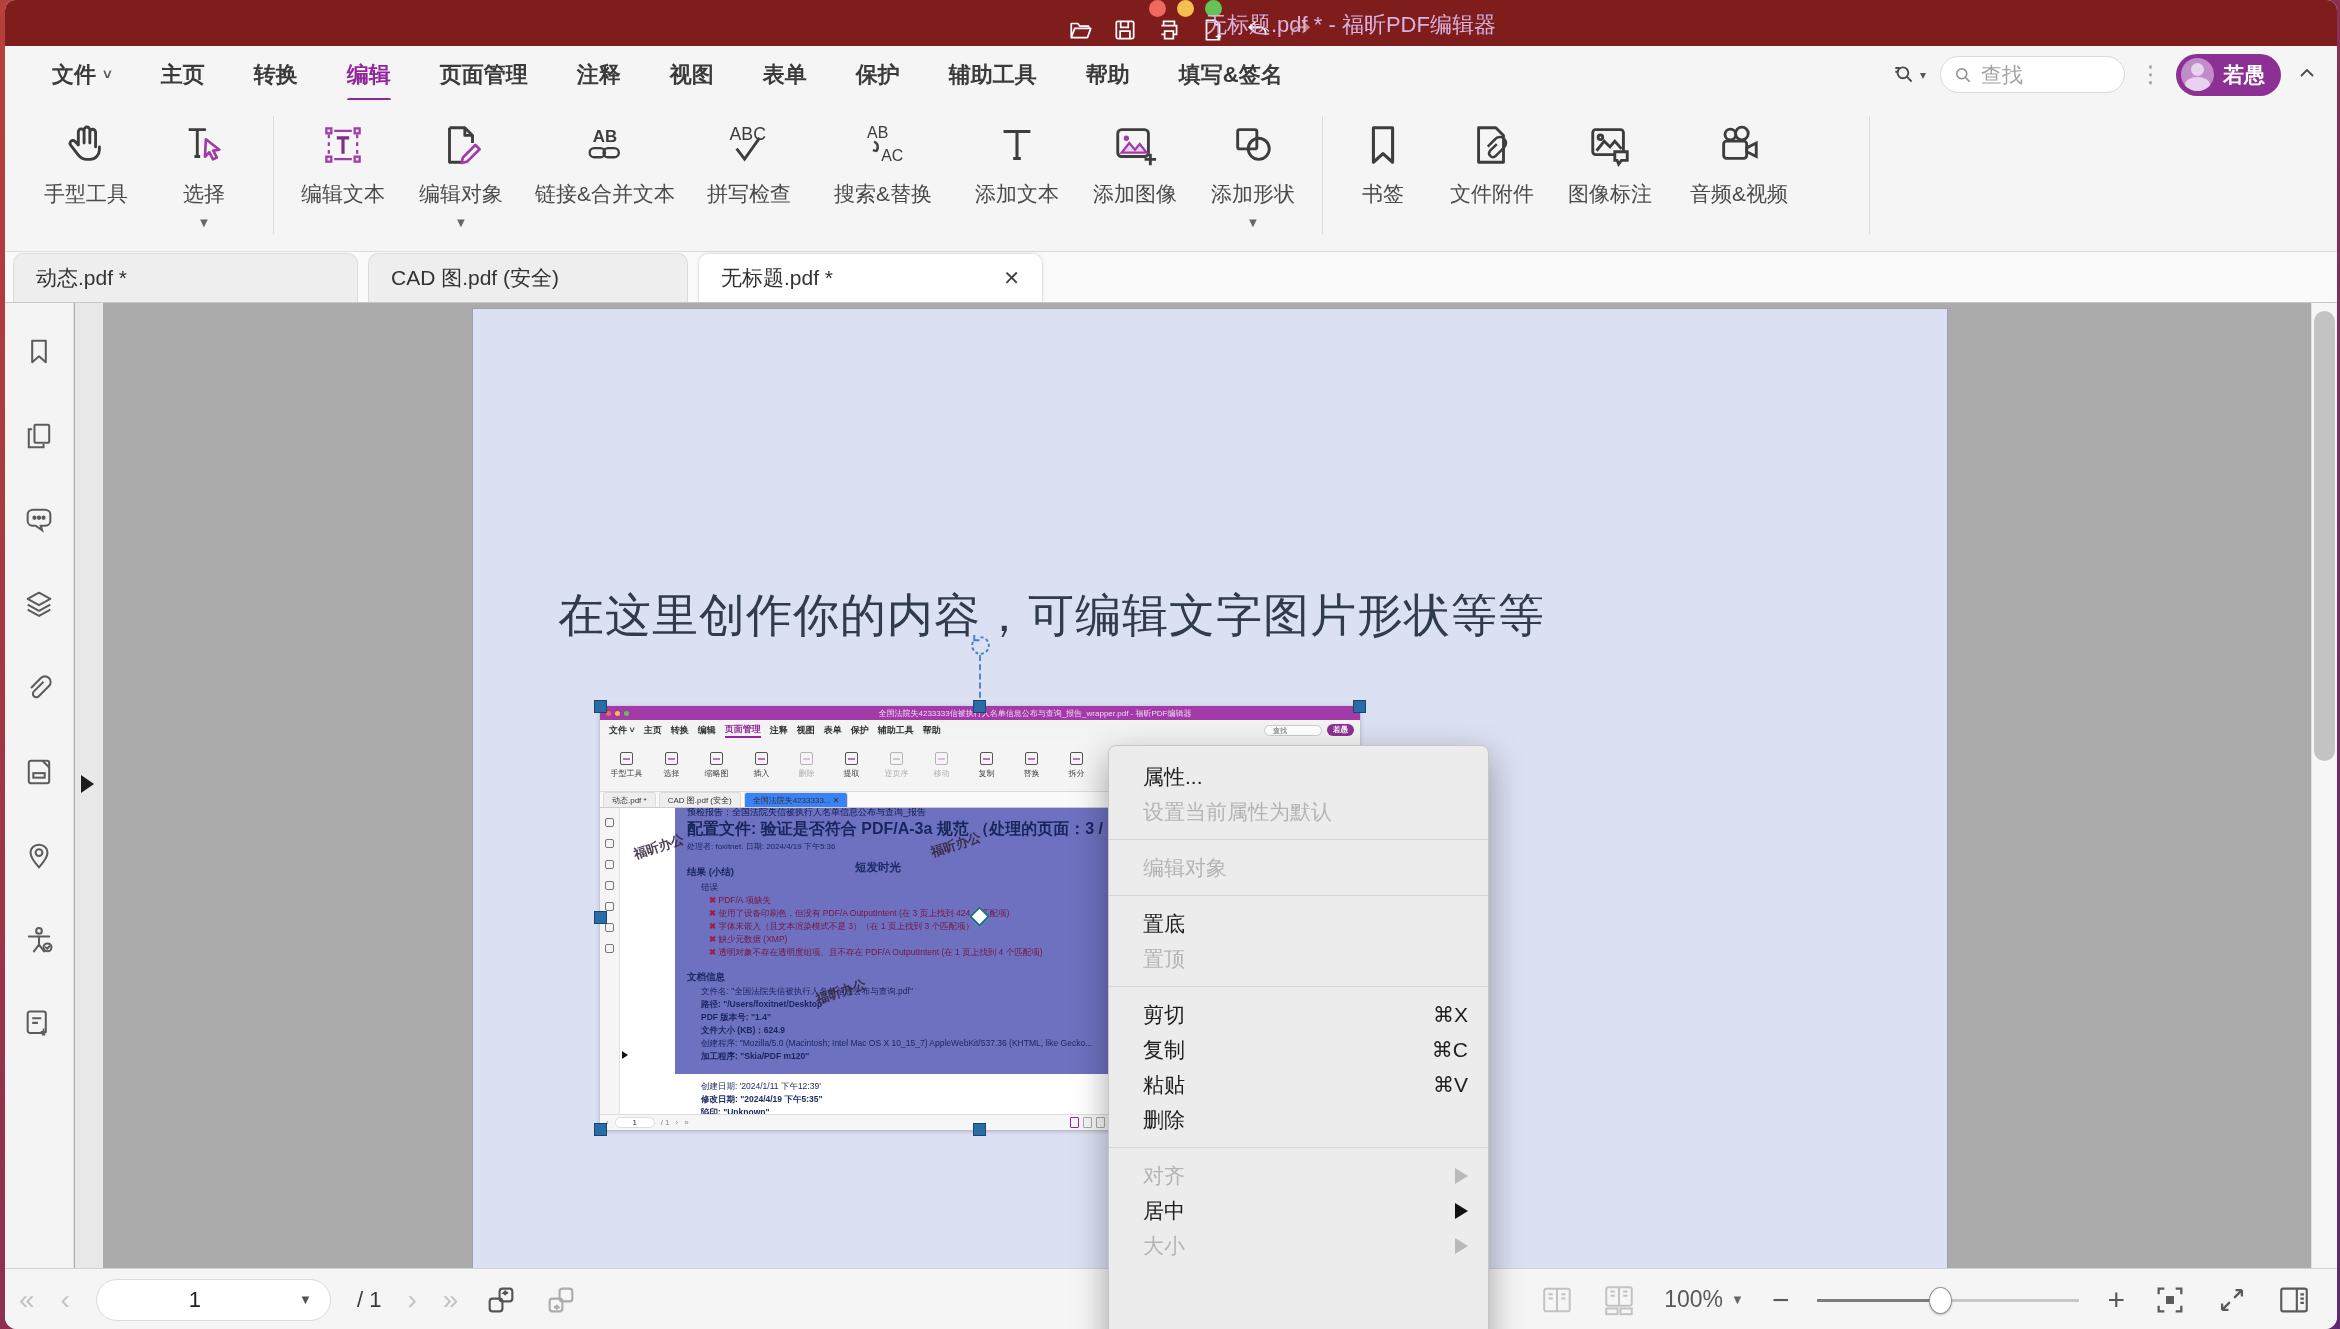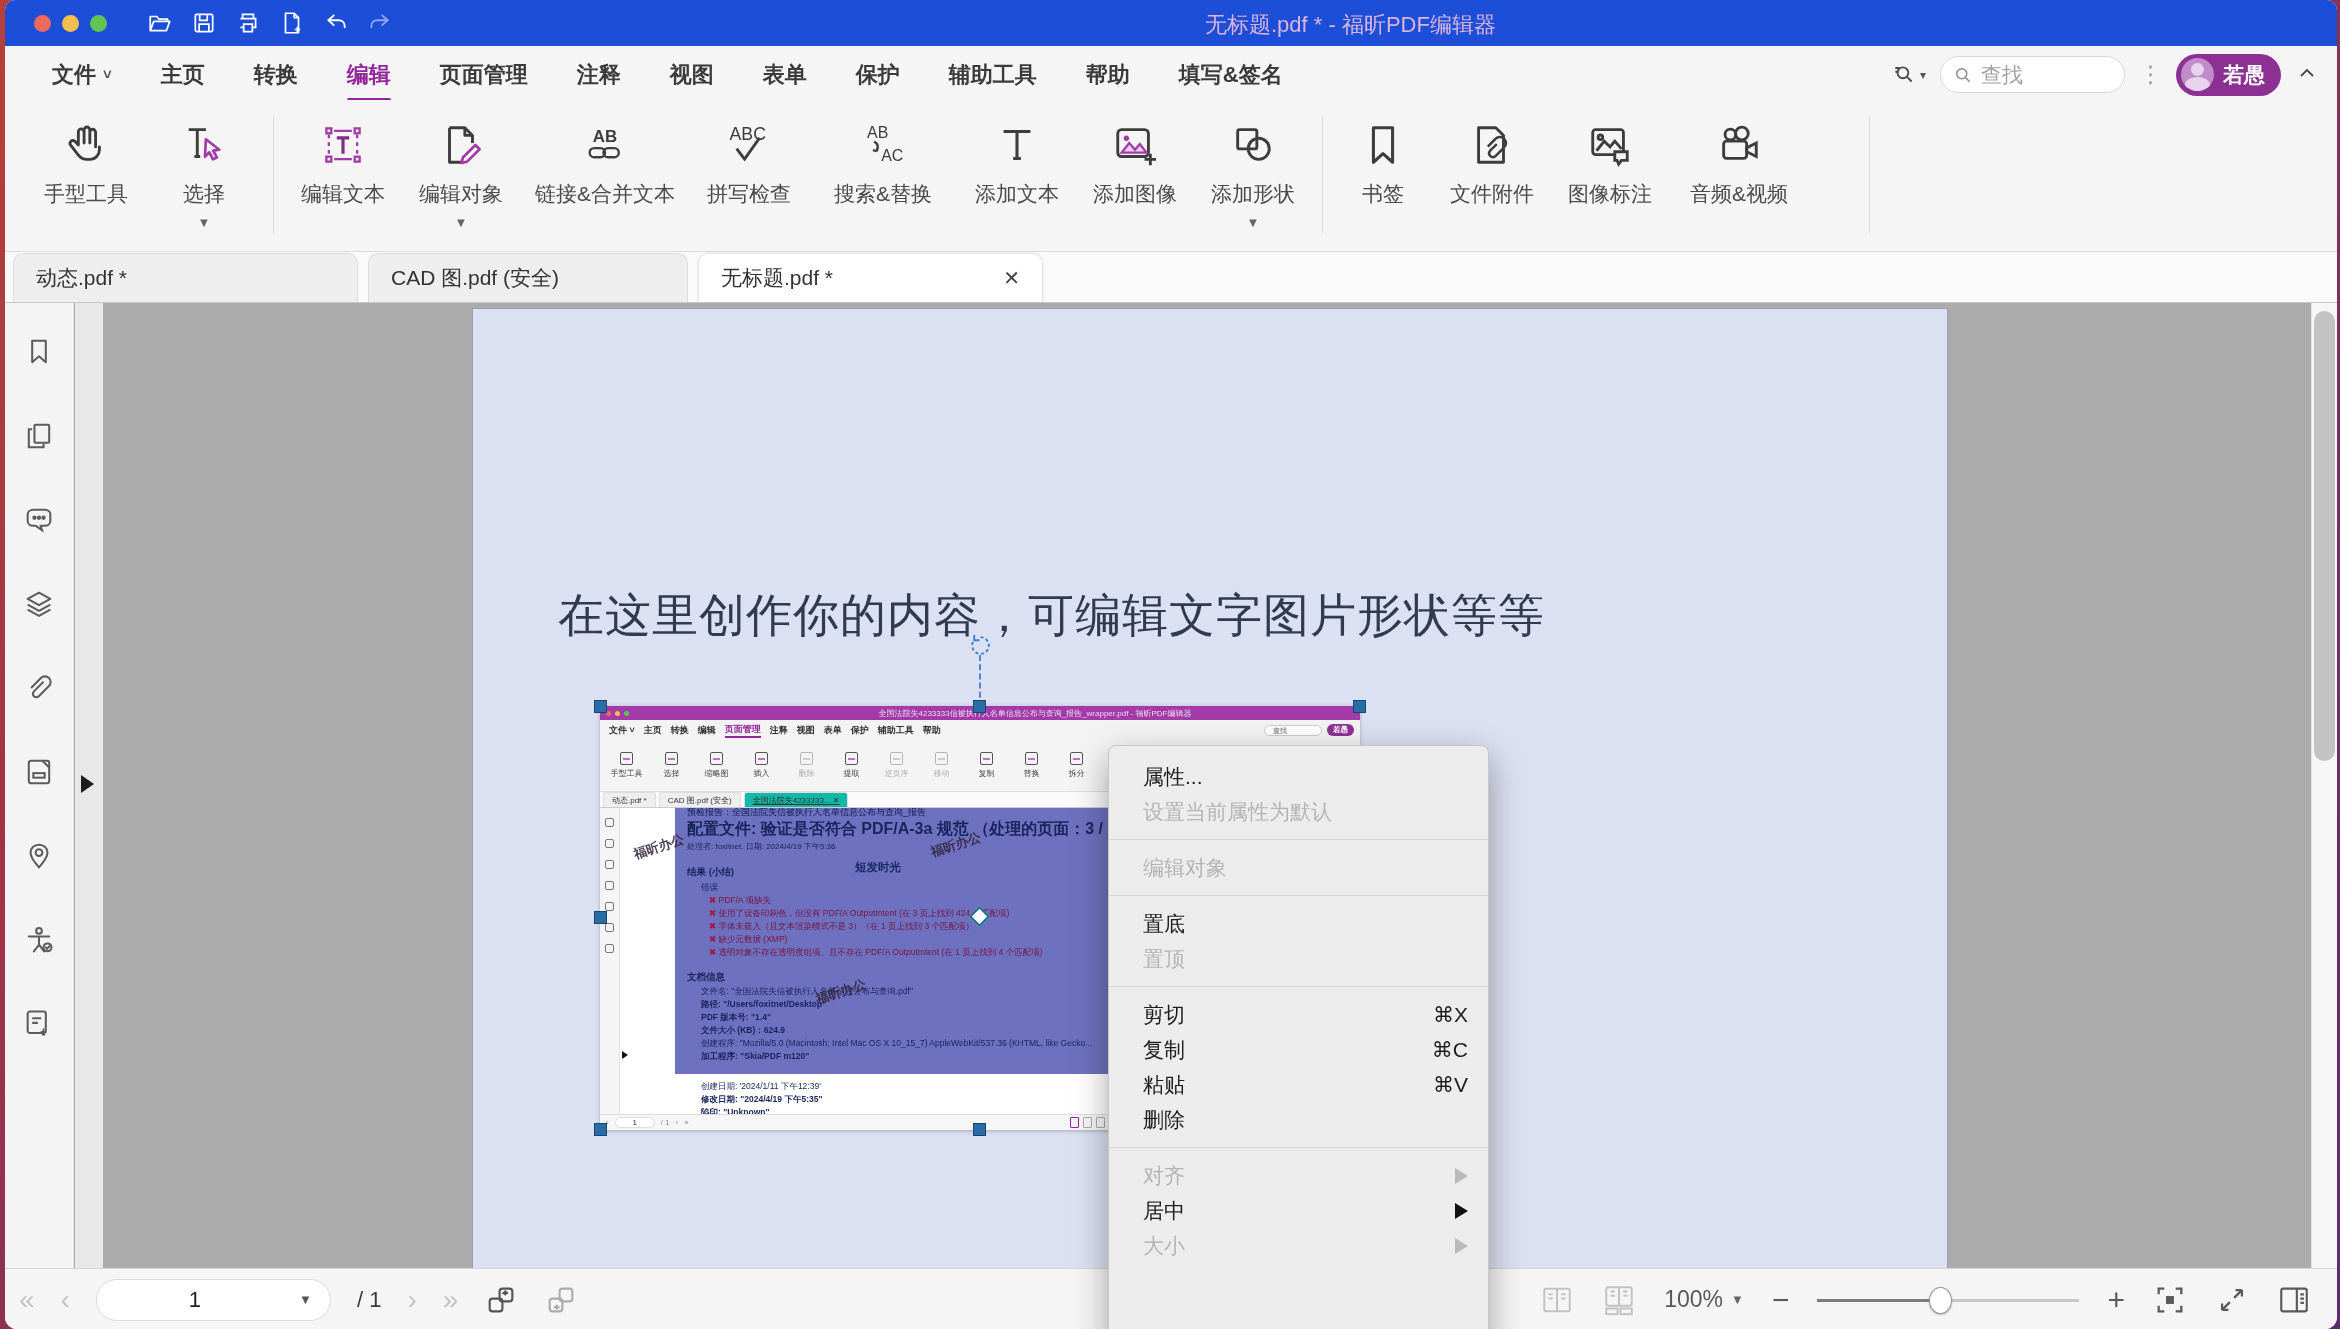--- a/index.html
+++ b/index.html
@@ -3,21 +3,21 @@
 <meta charset="utf-8">
 <style>
   * { box-sizing: border-box; margin: 0; padding: 0; }
   html,body { width: 2340px; height: 1329px; overflow: hidden;
     font-family: "Liberation Sans", sans-serif;
     background: linear-gradient(150deg,#b6413a 0%,#9e3348 35%,#7c2d5e 65%,#5e2a70 100%); }
   #app { position: absolute; left: 5px; top: 0; width: 2332px; height: 1329px;
     border-radius: 10px 10px 12px 12px; overflow: hidden; background: #f6f5f6; }
 
   
-  .titlebar { position: absolute; left:0; top:0; right:0; height:46px; background:#1d4ed8; display:flex; align-items:center; }
+  .titlebar { position: absolute; left:0; top:0; right:0; height:46px; background:#7f1d1d; display:flex; align-items:center;flex-direction:column; }
   .dots { display:flex; gap:11px; margin-left:29px; }
   .dot { width:17px; height:17px; border-radius:50%; }
   .dot.r{background:#ee6a5f}.dot.y{background:#f4bf4f}.dot.g{background:#61c454}
   .tb-icons { display:flex; gap:18px; margin-left:40px; }
   .tb-icons svg { width:26px; height:26px; display:block; }
   .tb-icons .dim { opacity:.5; }
   .win-title { position:absolute; left:1200px; top:0; height:49px; line-height:49px; color:#d9b3dd; font-size:22px; }
 
   
   .menubar { position:absolute; left:0; top:49px; right:0; height:51px; background:#f6f5f6; display:flex; align-items:center; }
@@ -96,21 +96,21 @@
   .mi-user { height:12px; border-radius:6px; background:#8d3094; color:#fff; font-size:7.5px; padding:0 6px; line-height:12px; }
   .mi-toolbar { position:absolute; left:0; top:34px; right:0; height:52px; background:#f5f4f5; border-bottom:1px solid #dcdbdc; display:flex; align-items:center; padding-left:4px; }
   .mi-tool { width:45px; display:flex; flex-direction:column; align-items:center; gap:3px; padding:3px 0; }
   .mi-tool .mi-glyph { width:13px; height:13px; border:1.4px solid #555; border-radius:2px; position:relative; }
   .mi-tool .mi-glyph::after { content:""; position:absolute; left:2px; top:5px; right:2px; height:2px; background:#a23ba8; opacity:.7; }
   .mi-tool span.lb { font-size:8px; color:#444; white-space:nowrap; }
   .mi-tool.dim { opacity:.4; }
   .mi-tool.selected { border:1px solid #b5b5b5; background:#ececec; border-radius:3px; }
   .mi-tabs { position:absolute; left:0; top:86px; right:0; height:16px; background:#fbfafb; border-bottom:1px solid #ccc; display:flex; align-items:flex-end; padding-left:3px; font-size:8px; color:#333; }
   .mi-tab { height:15px; line-height:15px; padding:0 8px; background:#efeeef; border:1px solid #ddd; border-bottom:none; border-radius:3px 3px 0 0; margin-right:3px; white-space:nowrap; }
-  .mi-tab.active { background:#14b8a6;text-decoration:underline; }
+  .mi-tab.active { background:#3b82f6; }
   .mi-body { position:absolute; left:0; top:102px; right:0; bottom:16px; background:#fff; overflow:hidden; }
   .mi-side { position:absolute; left:0; top:0; bottom:0; width:20px; background:#f6f5f6; border-right:1px solid #e2e1e2; display:flex; flex-direction:column; align-items:center; gap:12px; padding-top:10px; }
   .mi-sic { width:9px; height:9px; border:1.3px solid #777; border-radius:2px; }
   .mi-side-arrow { position:absolute; left:22px; top:243px; border-left:6px solid #111; border-top:4px solid transparent; border-bottom:4px solid transparent; }
   .mi-hl { position:absolute; left:75px; top:0; width:572px; height:266px; background:#6d71bf; overflow:hidden; padding:2px 0 0 12px; }
   .rl { font-size:8.5px; color:#18265e; line-height:13px; white-space:nowrap; }
   .rl-clip { margin-top:-4px; color:#101d52; font-size:9px; }
   .rl-h1 { font-size:16px; font-weight:bold; line-height:20px; }
   .rl-sub { font-size:8px; line-height:15px; }
   .rl-h2 { font-size:9.5px; font-weight:bold; line-height:16px; margin-top:10px; }

